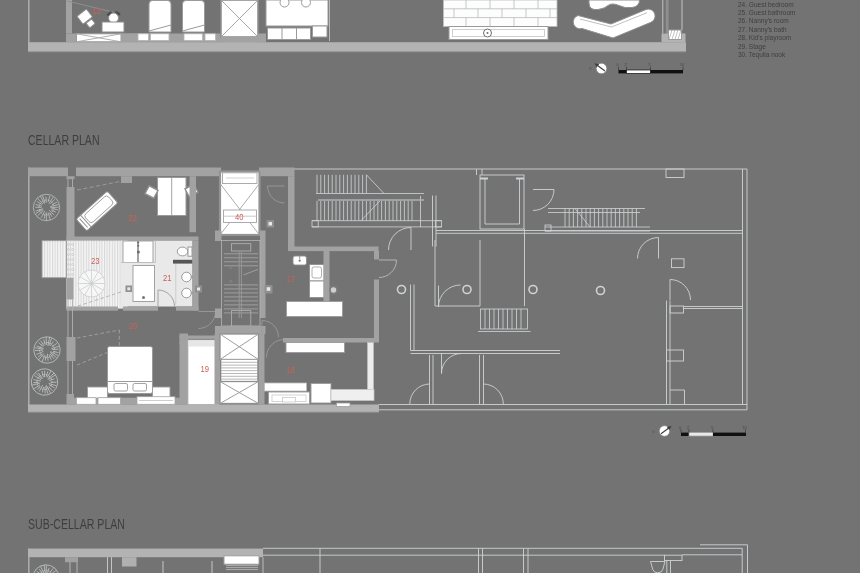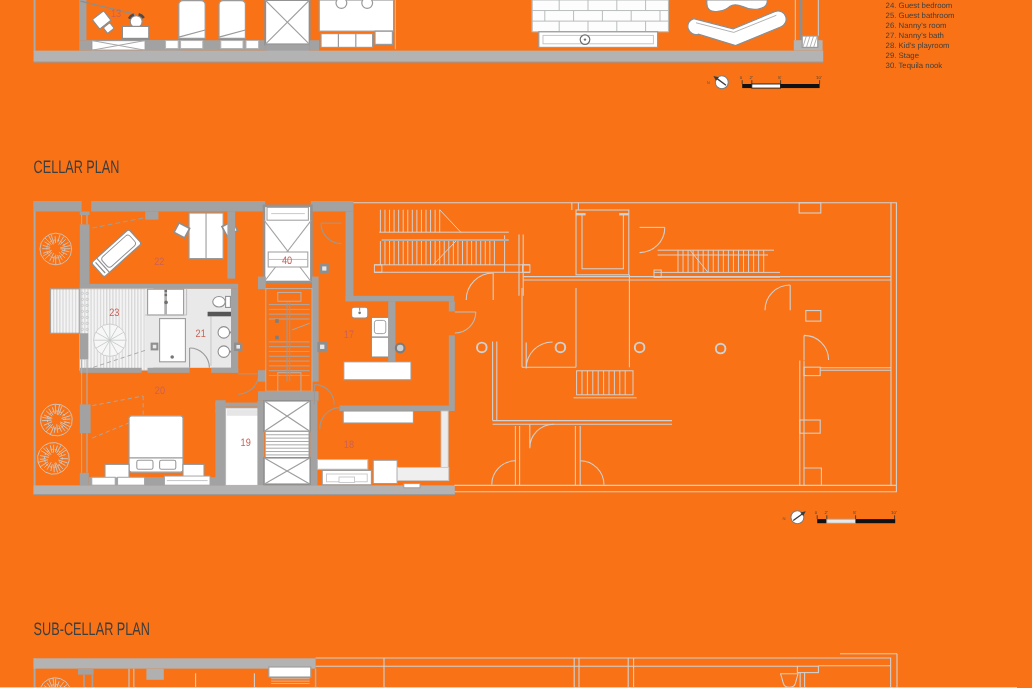--- a/index.html
+++ b/index.html
@@ -1,16 +1,16 @@
 <!DOCTYPE html>
 <html><head>
 <meta charset="utf-8">
 <style>
 html,body{margin:0;padding:0;background:#ffffff;}
-#page{position:relative;width:860px;height:573px;background:#f97316;font-family:"Liberation Sans",sans-serif;overflow:hidden;}
+#page{position:relative;width:860px;height:573px;background:#737373;font-family:"Liberation Sans",sans-serif;overflow:hidden;}
 svg{position:absolute;top:0;left:0;display:block;}
 text{font-family:"Liberation Sans",sans-serif;}
 .red{fill:#cb6156;font-size:9px;}
 .title{fill:#3e3e3e;font-size:15px;}
 .leg{fill:#3f3f3f;font-size:6.5px;}
 </style>
 </head>
 <body>
 <div id="page">
 <svg width="860" height="573" viewBox="0 0 860 573" shape-rendering="auto">

